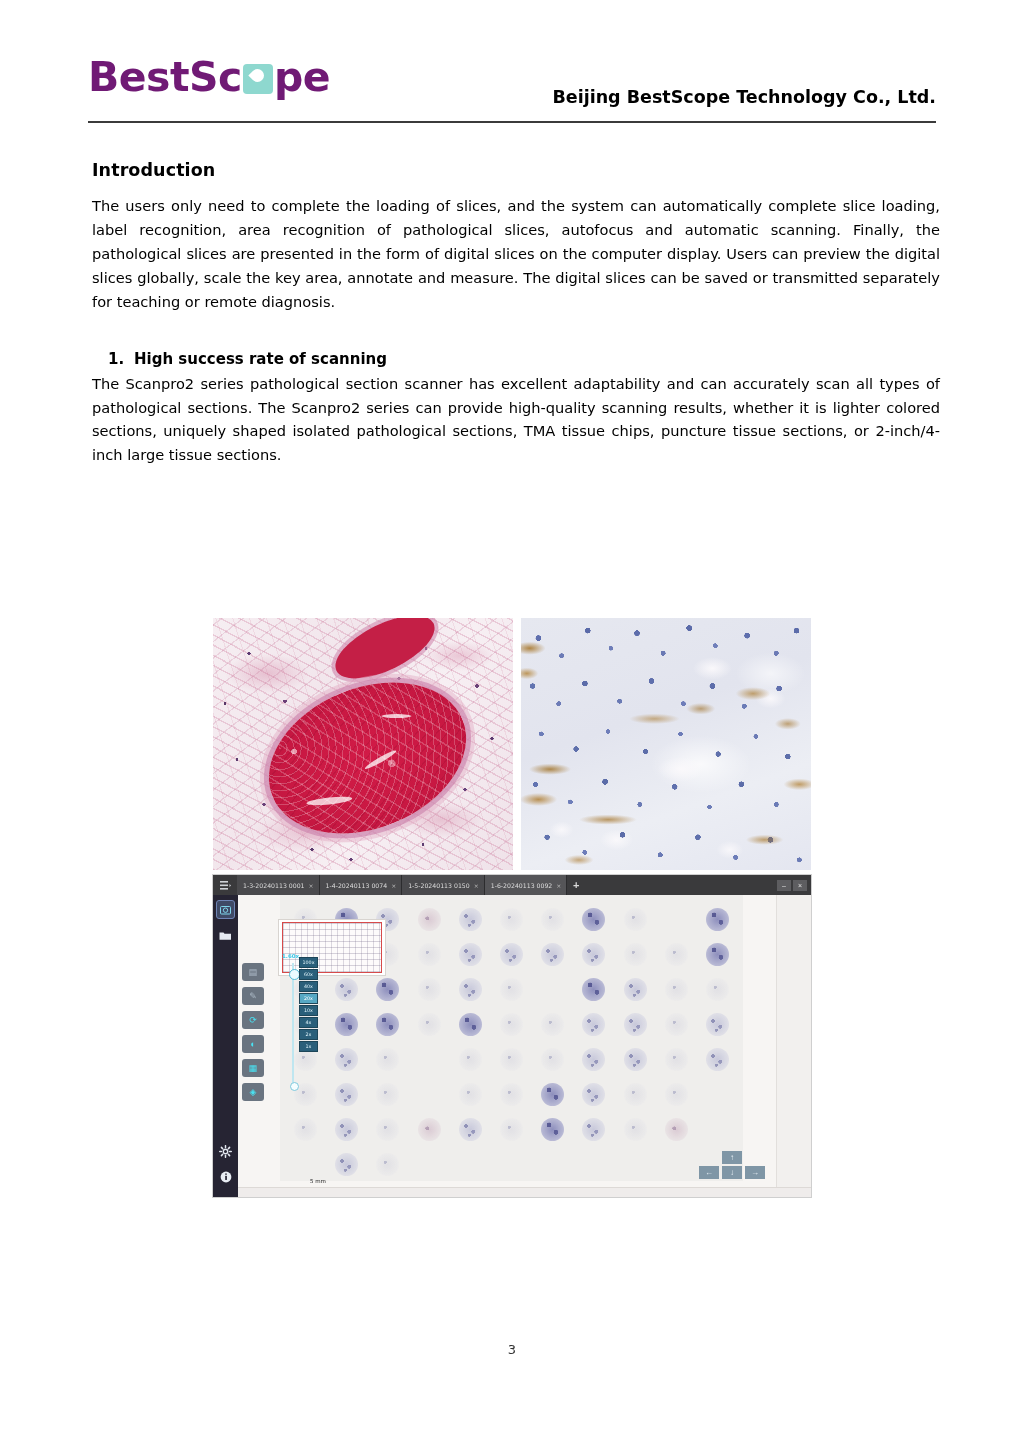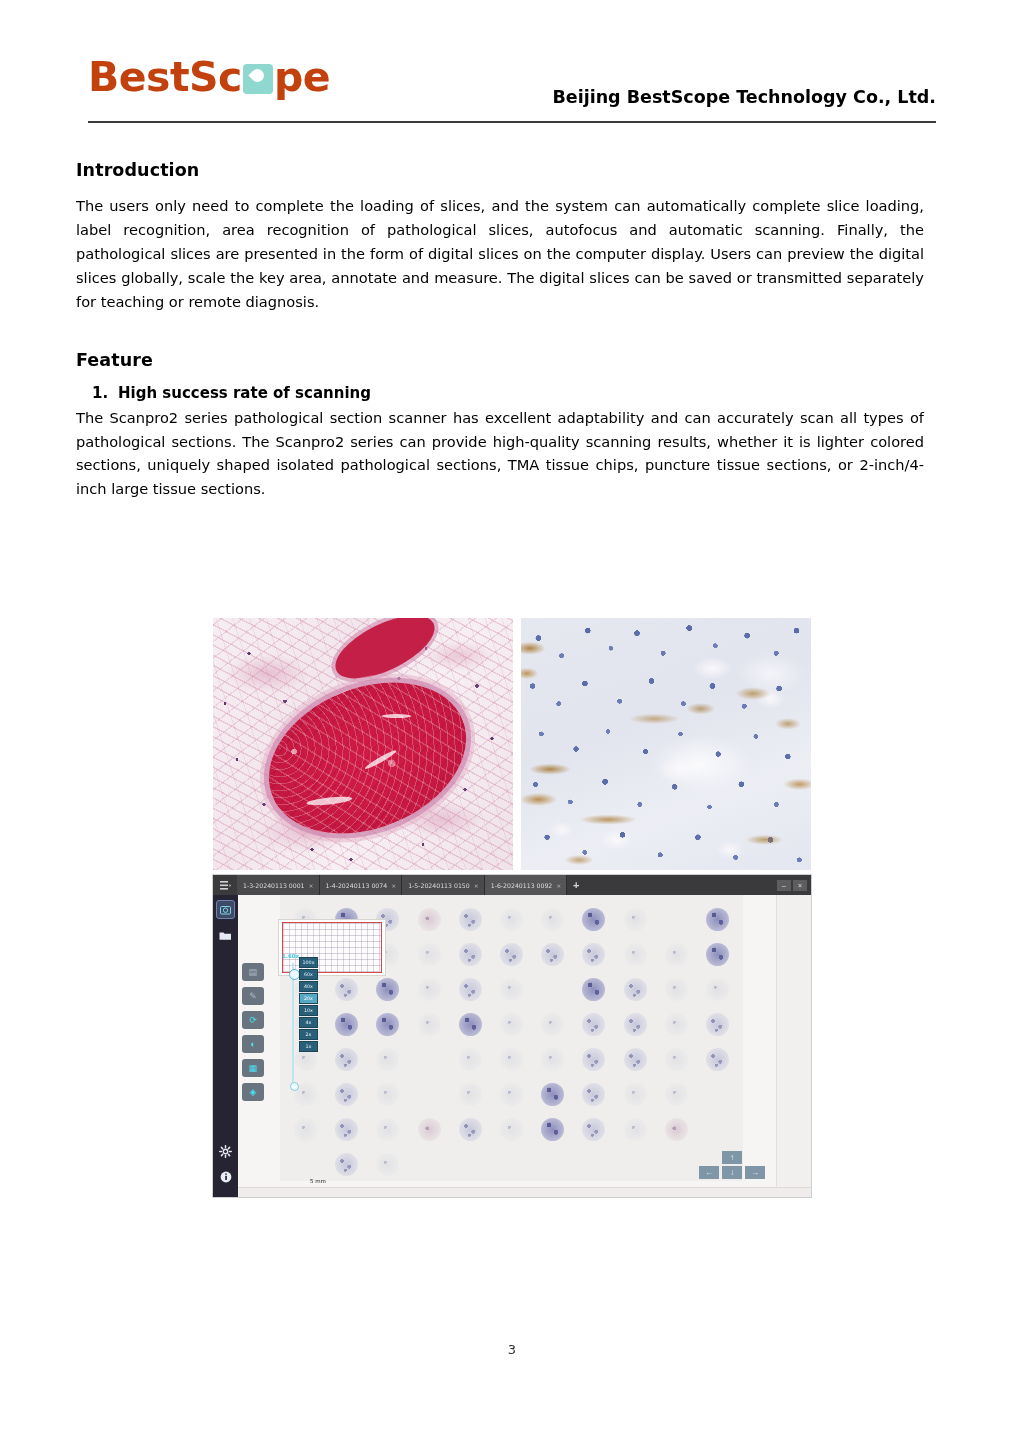--- a/index.html
+++ b/index.html
@@ -36,21 +36,21 @@
     left: 0;
     top: 2px;
     font-size: 41px;
     font-weight: bold;
     letter-spacing: -0.5px;
     color: #1f6ec4;
     font-family: "DejaVu Sans", sans-serif;
     line-height: 1;
     white-space: nowrap;
   }
-  .logo .logo-a { color: #c2410c; text-align: right; }
+  .logo .logo-a { color: #701a75; text-align: right; }
   .logo-o {
     display: inline-block;
     position: relative;
     width: 30px;
     height: 30px;
     vertical-align: -3px;
     margin: 0 1px;
   }
   .logo-o .sq {
     position: absolute;
@@ -84,21 +84,21 @@
     left: 88px;
     top: 121px;
     width: 848px;
     height: 0;
     border-top: 2px solid #3b3b3b;
   }
 
   
   .content {
     position: absolute;
-    left: 76px;
+    left: 92px;
     top: 160px;
     width: 848px;
   }
   h2.sec-title {
     font-size: 17.5px;
     font-weight: bold;
     font-family: "DejaVu Sans", sans-serif;
     margin: 0 0 14px 0;
     letter-spacing: 0.1px;
   }
@@ -607,21 +607,20 @@
     <div class="company">Beijing BestScope Technology Co., Ltd.</div>
   </div>
   <div class="header-rule"></div>
 
   <div class="content">
     <h2 class="sec-title">Introduction</h2>
     <p class="body">The users only need to complete the loading of slices, and the system can automatically complete slice loading, label recognition, area recognition of pathological slices, autofocus and automatic scanning. Finally, the pathological slices are presented in the form of digital slices on the computer display. Users can preview the digital slices globally, scale the key area, annotate and measure. The digital slices can be saved or transmitted separately for teaching or remote diagnosis.</p>
 
     <div class="gap-lg"></div>
 
-    <h2 class="sec-title">Feature</h2>
     <h3 class="sub-title"><span class="num">1.</span><span>High success rate of scanning</span></h3>
     <p class="body">The Scanpro2 series pathological section scanner has excellent adaptability and can accurately scan all types of pathological sections. The Scanpro2 series can provide high-quality scanning results, whether it is lighter colored sections, uniquely shaped isolated pathological sections, TMA tissue chips, puncture tissue sections, or 2-inch/4-inch large tissue sections.</p>
   </div>
 
   <div class="figures">
     <div class="fig-row">
 
       <div class="fig fig-he">
         <div class="he-bg"></div>
         <div class="he-fibers"></div>

